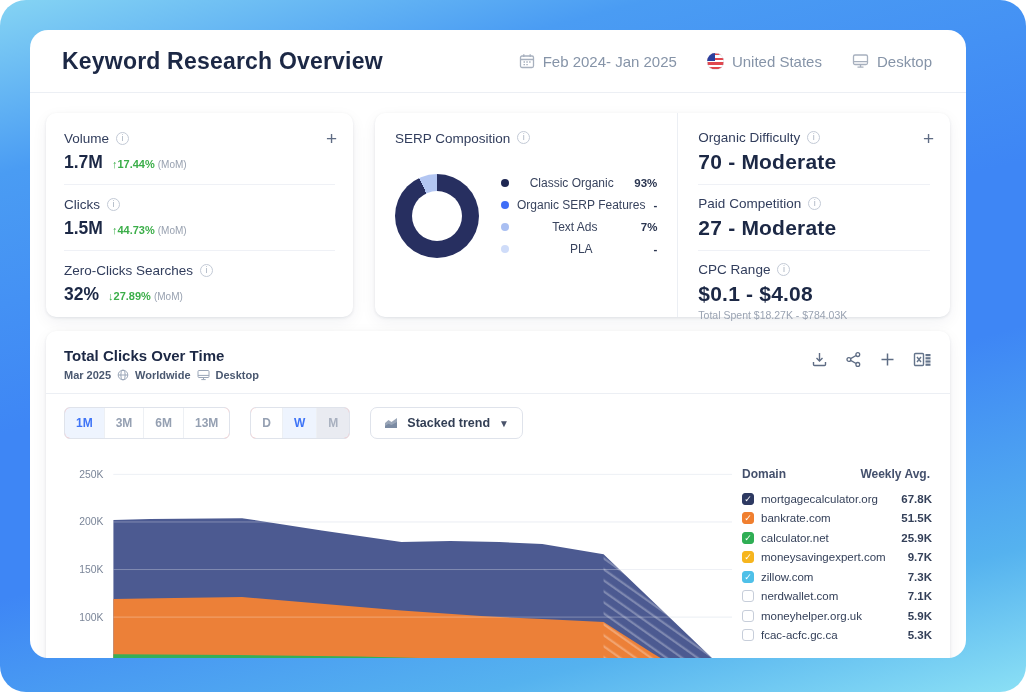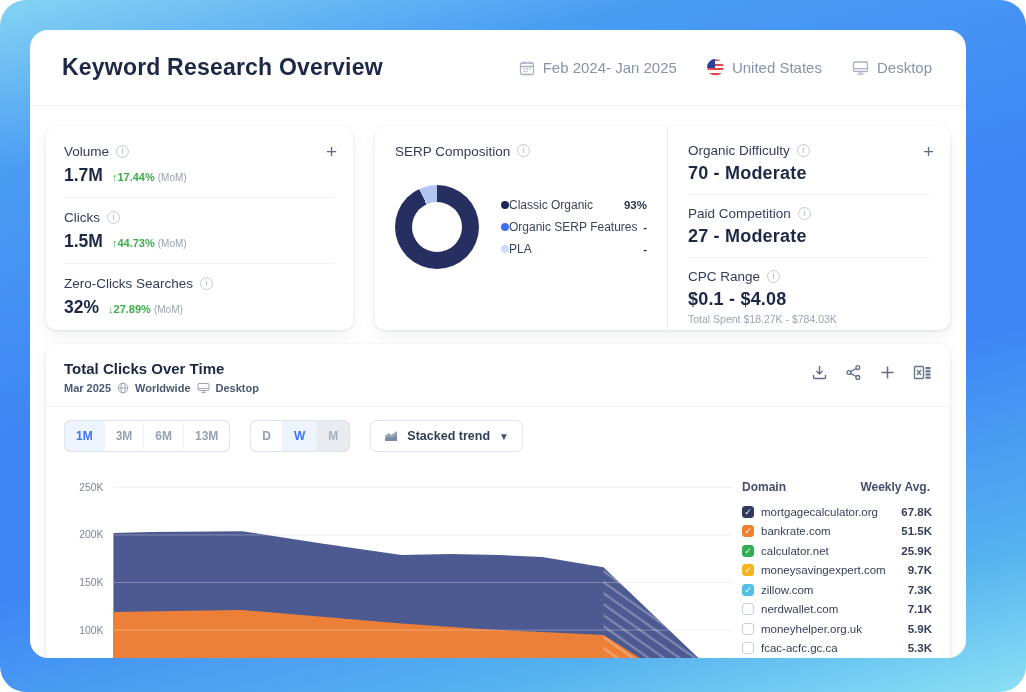--- a/index.html
+++ b/index.html
@@ -3,21 +3,21 @@
 <meta charset="utf-8">
 <style>
   * { margin:0; padding:0; box-sizing:border-box; }
   html,body { width:1026px; height:692px; background:#ffffff; font-family:"Liberation Sans", sans-serif; overflow:hidden; }
   .frame { position:absolute; left:0; top:0; width:1026px; height:692px; border-radius:26px;
     background:linear-gradient(165deg,#85D4F3 0%,#4A9CF3 18%,#3E86F5 45%,#3E86F5 62%,#55B2EF 85%,#8BE0F5 100%); }
   .dashboard { position:absolute; left:30px; top:30px; width:936px; height:628px; background:#fff;
     border-radius:18px; overflow:hidden; }
 
   
-  .dash-header { height:76px; display:flex; align-items:center; justify-content:space-between;
+  .dash-header { height:63px; display:flex; align-items:center; justify-content:space-between;
     padding:0 34px 0 32px; border-bottom:1px solid #ECEFF4; }
   .page-title { font-size:23px; font-weight:700; color:#1C2845; letter-spacing:.2px; }
   .header-meta { display:flex; align-items:center; gap:30px; }
   .meta-item { display:flex; align-items:center; gap:8px; font-size:15px; color:#8694A8; }
   .flag { width:17px; height:17px; border-radius:50%; overflow:hidden; position:relative; flex:0 0 auto;
     background:repeating-linear-gradient(180deg,#E0474F 0 2.3px,#ffffff 2.3px 4.6px); box-shadow:inset 0 0 0 .5px #d7dce3; }
   .flag-canton { position:absolute; left:0; top:0; width:8.5px; height:8.5px; background:#2B3F9E; }
 
   
   .cards-row { display:flex; gap:22px; padding:20px 16px 0 16px; }
@@ -37,29 +37,29 @@
   .msuffix { font-size:10px; color:#98A1B0; font-weight:400; }
   .plus-btn { position:absolute; right:16px; top:18px; font-size:19px; color:#5F6C84; cursor:pointer; line-height:16px; }
 
   .serp-section { flex:0 0 292px; padding:18px 20px; }
   .serp-title-row { display:flex; align-items:flex-start; gap:7px; }
   .serp-title { font-size:13.5px; color:#313D5C; }
   .serp-content { display:flex; align-items:center; gap:22px; margin-top:26px; }
   .donut { width:84px; height:84px; border-radius:50%; position:relative; flex:0 0 auto; }
   .donut::after { content:""; position:absolute; left:17px; top:17px; width:50px; height:50px; background:#fff; border-radius:50%; }
   .serp-legend { flex:1; }
-  .serp-legend-row { display:flex; align-items:center; height:22px; }
+  .serp-legend-row { display:flex; align-items:center; gap:8px; height:22px;text-align:center; }
   .serp-dot { width:8px; height:8px; border-radius:50%; flex:0 0 auto; }
   .serp-label { font-size:12px; color:#39445E; flex:1; white-space:nowrap; }
   .serp-val { font-size:11.5px; color:#2A3550; font-weight:600; }
 
   .difficulty-section { flex:1; border-left:1px solid #ECEFF4; padding:6px 20px; position:relative; }
   .diff-block { padding:11px 0 10px; }
   .diff-block + .diff-block { border-top:1px solid #EFF1F6; }
-  .diff-value { font-size:18px; font-weight:700; color:#1C2845; margin-top:5px; letter-spacing:.2px; }
+  .diff-value { font-size:21px; font-weight:700; color:#1C2845; margin-top:5px; letter-spacing:.2px; }
   .diff-sub { font-size:10.5px; color:#9AA3B2; margin-top:3px; }
 
   
   .chart-card { margin:14px 16px 0; height:380px; padding:16px 18px; position:relative; }
   .cc-head { display:flex; justify-content:space-between; align-items:flex-start; }
   .cc-title { font-size:15px; font-weight:700; color:#1C2845; }
   .cc-sub { display:flex; align-items:center; gap:6px; margin-top:5px; font-size:11px; color:#5E6E87; }
   .cc-sub b { font-weight:700; color:#4A5870; }
   .cc-tools { display:flex; align-items:center; gap:17px; padding-top:4px; }
   .tool-icon { cursor:pointer; display:inline-flex; }
@@ -184,20 +184,25 @@
             <div class="serp-legend">
               <div class="serp-legend-row">
                 <span class="serp-dot" style="background: rgb(30, 39, 83);"></span>
                 <span class="serp-label">Classic Organic</span>
                 <span class="serp-val">93%</span>
               </div>
               <div class="serp-legend-row">
                 <span class="serp-dot" style="background: rgb(63, 110, 247);"></span>
                 <span class="serp-label">Organic SERP Features</span>
                 <span class="serp-val">-</span>
+              </div>
+              <div class="serp-legend-row">
+                <span class="serp-dot" style="background: rgb(169, 191, 242);"></span>
+                <span class="serp-label">Text Ads</span>
+                <span class="serp-val">7%</span>
               </div>
               <div class="serp-legend-row">
                 <span class="serp-dot" style="background: rgb(207, 220, 249);"></span>
                 <span class="serp-label">PLA</span>
                 <span class="serp-val">-</span>
               </div>
             </div>
           </div>
         </div>
 

